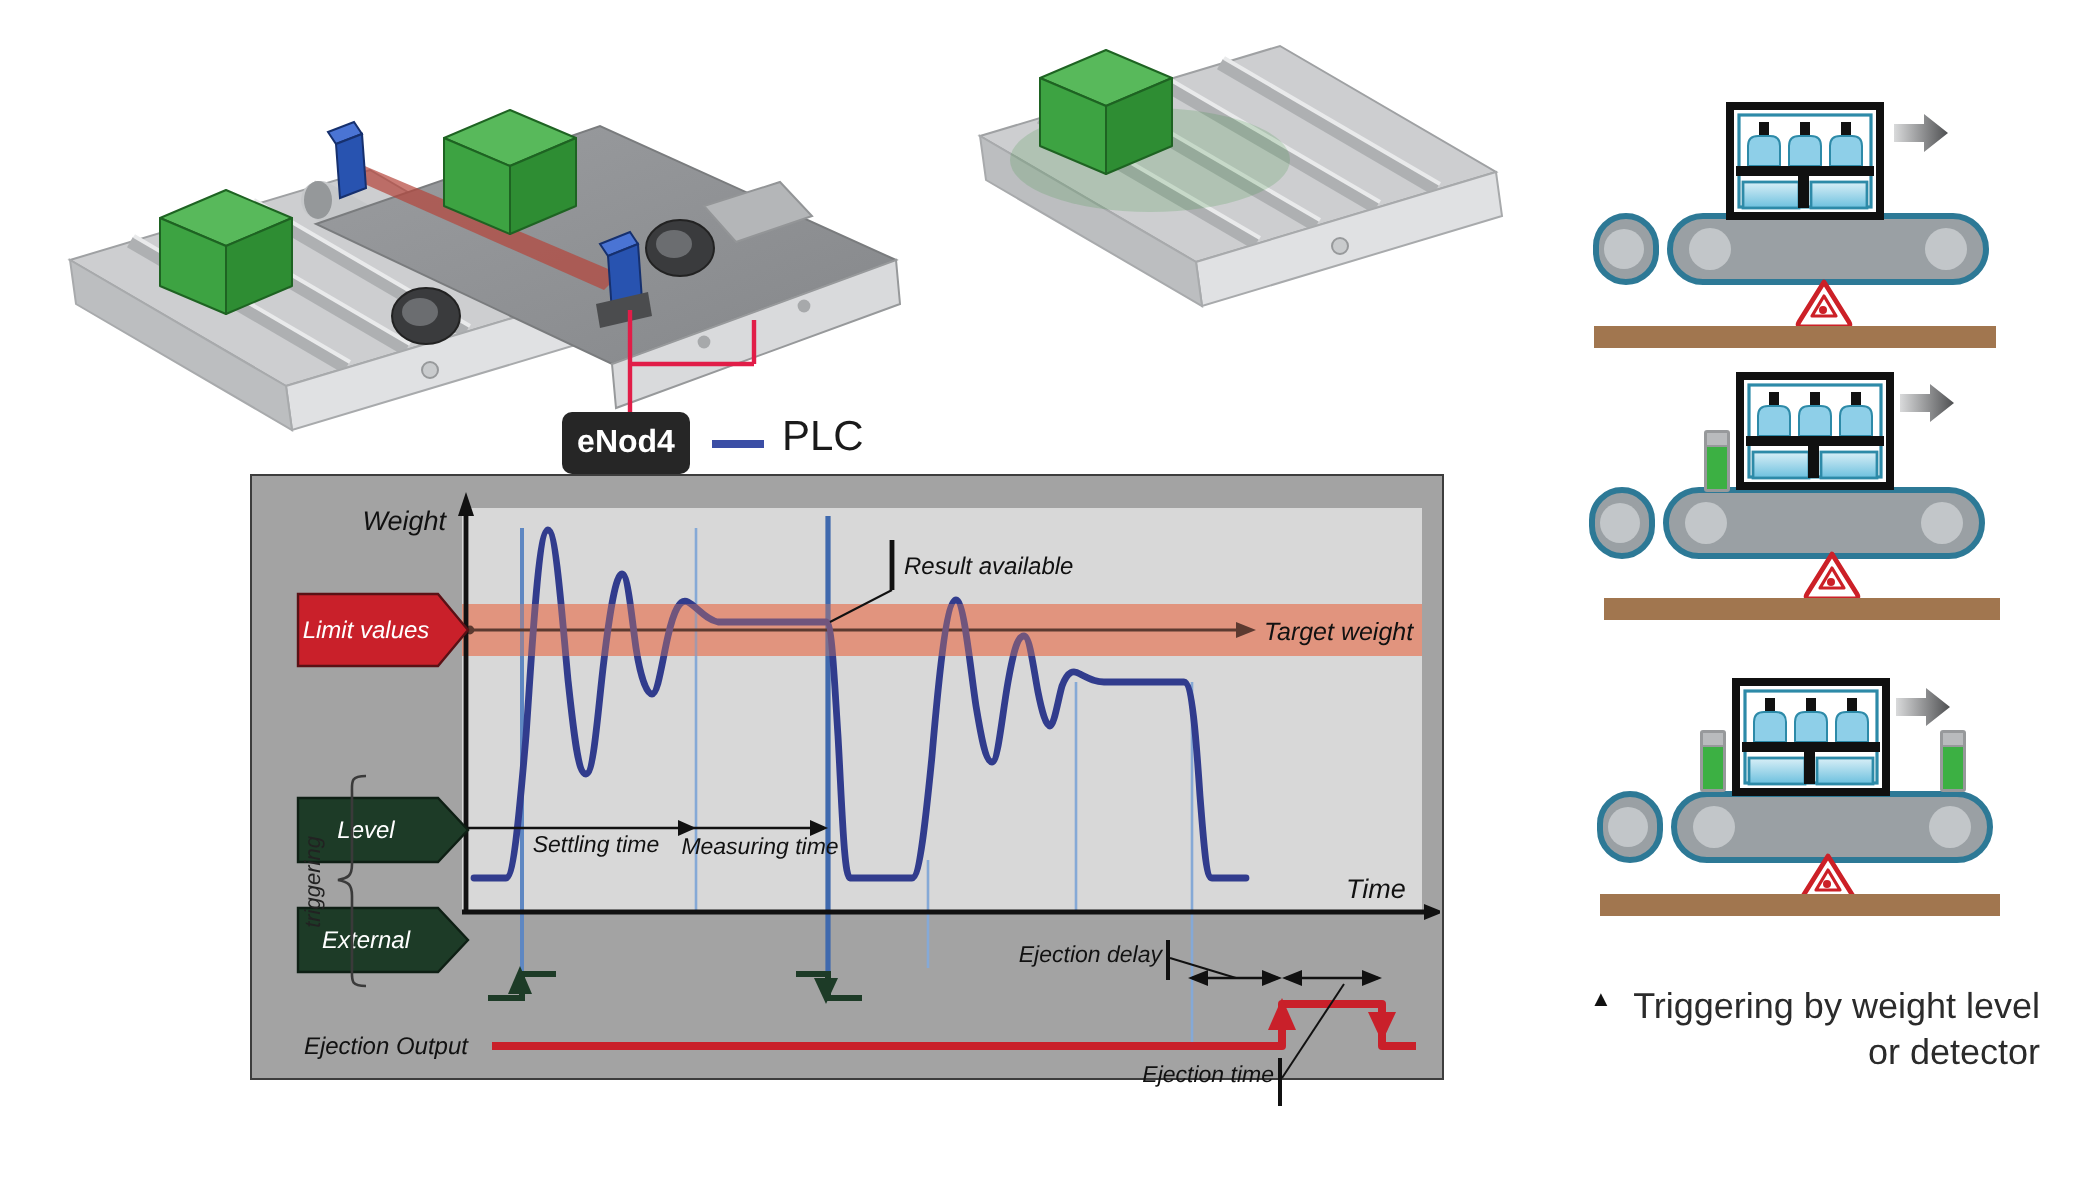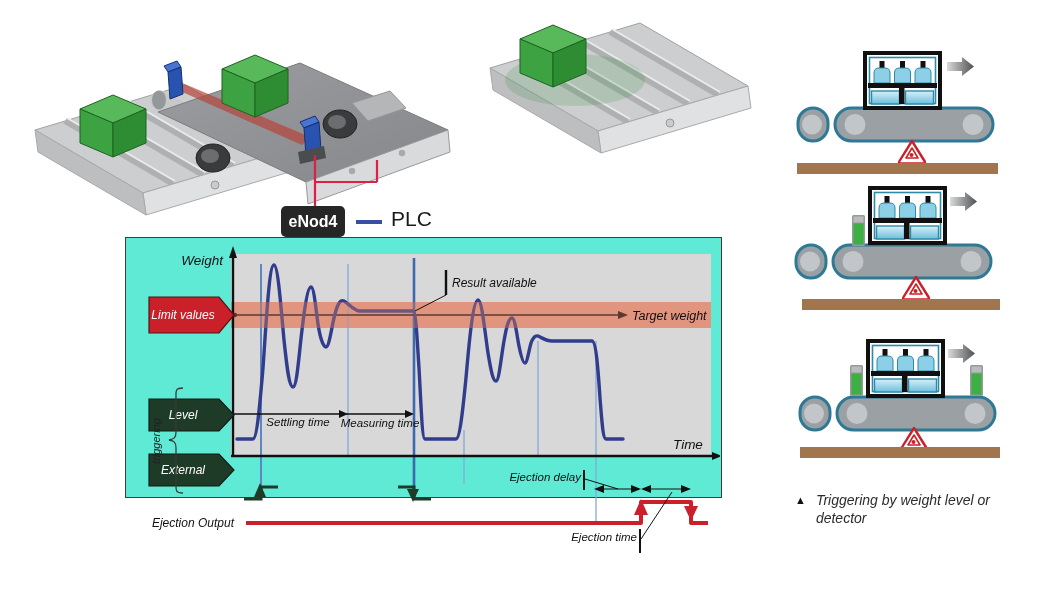--- a/index.html
+++ b/index.html
@@ -6,26 +6,26 @@
   body{width:1050px;height:590px;position:relative;background:#fff;overflow:hidden;
        font-family:"Liberation Sans", sans-serif;}
   svg text{font-family:"Liberation Sans", sans-serif;}
   .it{font-style:italic;}
   #top-illustration{position:absolute;left:0;top:0;}
   #enod-box{position:absolute;left:281px;top:206px;width:64px;height:31px;background:#262626;
             border-radius:5px;color:#fff;font-weight:bold;font-size:16px;display:flex;
             align-items:center;justify-content:center;z-index:5;}
   #enod-dash{position:absolute;left:356px;top:220px;width:26px;height:4px;background:#3b4ea5;z-index:5;}
   #plc-label{position:absolute;left:391px;top:207px;font-size:21px;font-weight:normal;color:#1a1a1a;z-index:5;}
-  #chart-box{position:absolute;left:125px;top:237px;width:597px;height:261px;background:#5eead4;
+  #chart-box{position:absolute;left:125px;top:237px;width:597px;height:303px;background:#a3a3a3;
              border:1.5px solid #3d3d3d;box-sizing:border-box;}
   #right-panel{position:absolute;left:780px;top:0;}
   #caption{position:absolute;left:795px;top:492px;width:225px;display:flex;gap:10px;}
   #caption .bullet{font-size:11px;color:#111;line-height:17px;}
-  #caption .cap-text{font-style:italic;font-size:14px;color:#2b2b2b;line-height:1.25;}
+  #caption .cap-text{font-size:18px;color:#2b2b2b;line-height:1.25;text-align:right;}
 </style>
 </head>
 <body>
 
 <svg id="top-illustration" width="780" height="245" viewBox="0 0 780 245">
   <defs>
     <linearGradient id="beltGrad" x1="0" y1="0" x2="1" y2="1">
       <stop offset="0" stop-color="#9b9da0"></stop>
         <stop offset="1" stop-color="#85878a"></stop>
     </linearGradient>

